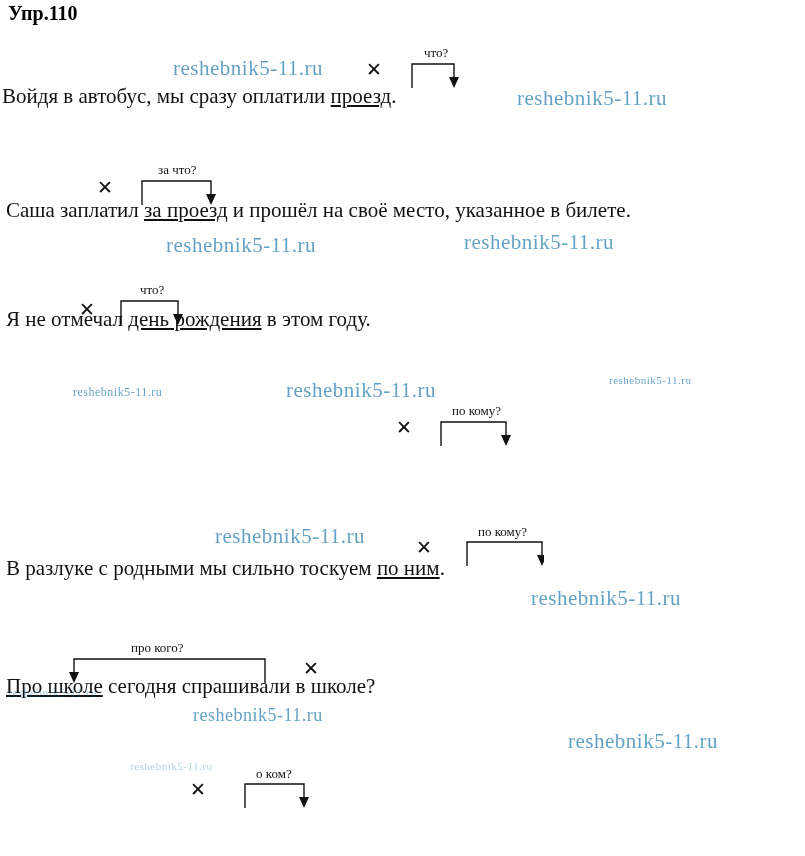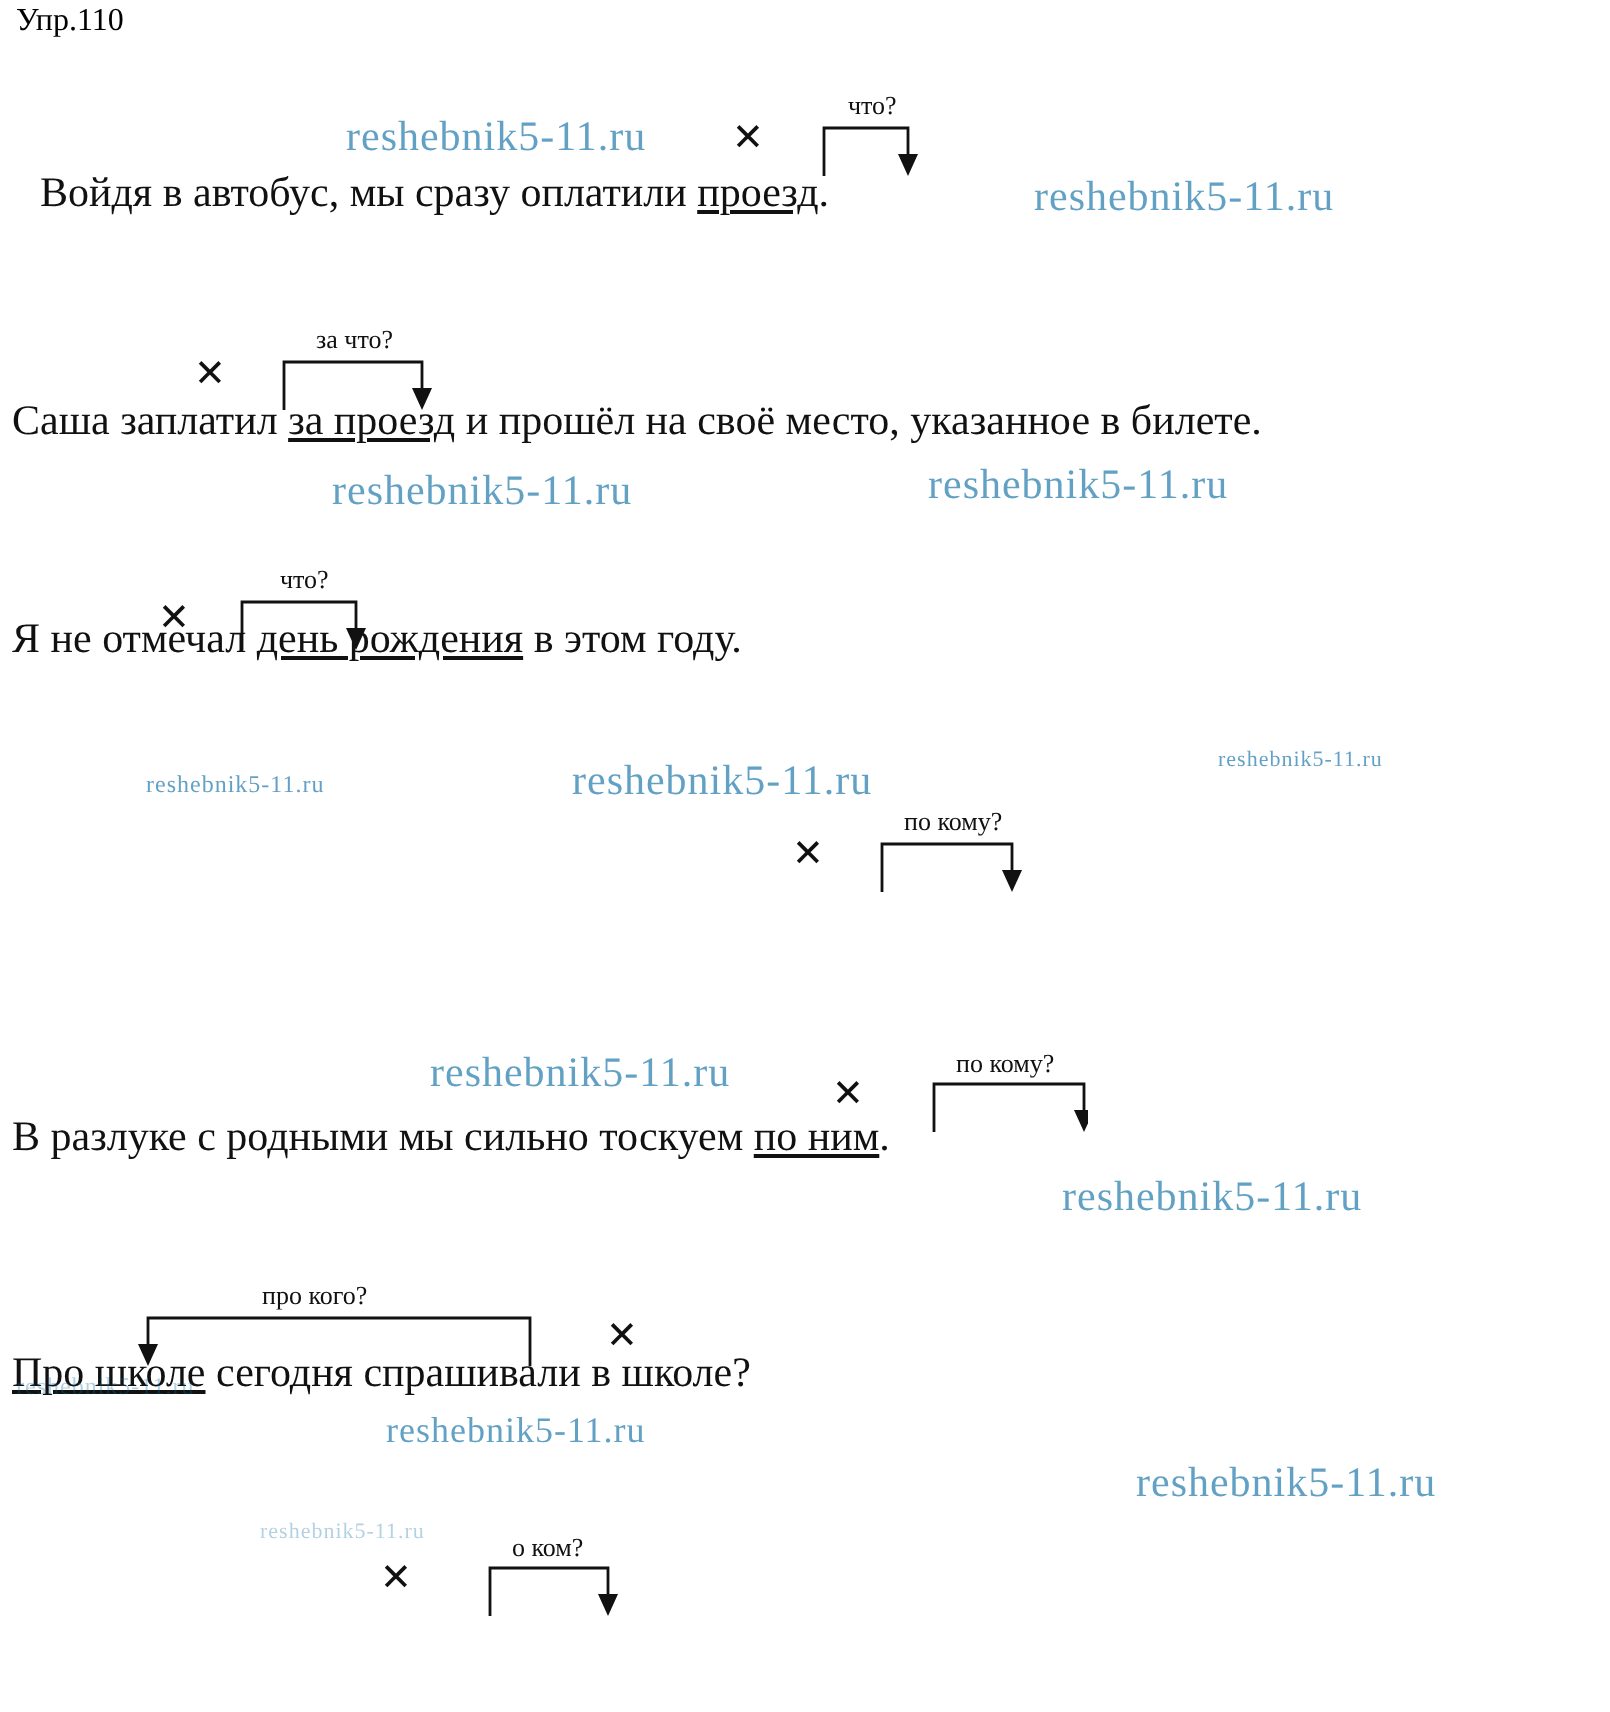--- a/index.html
+++ b/index.html
@@ -18,22 +18,22 @@
   .page {
     position: relative;
     width: 805px;
     height: 856px;
   }
   .title {
     position: absolute;
     left: 8px;
     top: 2px;
     font-family: "Liberation Serif", serif;
-    font-weight: normal;
-    font-size: 16px;
+    font-weight: bold;
+    font-size: 20px;
     letter-spacing: 0px;
     text-align: right;
   }
   .sentence {
     position: absolute;
     font-family: "Liberation Serif", serif;
     font-size: 21px;
     white-space: nowrap;
     color: #111;
   }
@@ -87,21 +87,21 @@
   <div class="title">Упр.110</div>
 
   <div class="qlabel" style="left:424px; top:45px;">что?</div>
   <div class="arrowwrap" style="left:409px; top:60px;">
     <svg width="60" height="32" viewBox="0 0 60 32">
       <path d="M3,28 L3,4 L45,4 L45,18" fill="none" stroke="#111" stroke-width="1.4"></path>
       <path d="M45,28 L40,17 L50,17 Z" fill="#111"></path>
     </svg>
   </div>
   <div class="xmark" style="left:366px; top:60px;">✕</div>
-  <div class="sentence" style="left:20px; top:84px;">
+  <div class="sentence" style="left:2px; top:84px;">
     <span>Войдя в автобус, мы сразу оплатили </span><span class="u">проезд</span><span>.</span>
   </div>
 
   <div class="qlabel" style="left:158px; top:162px;">за что?</div>
   <div class="arrowwrap" style="left:139px; top:177px;">
     <svg width="80" height="32" viewBox="0 0 80 32">
       <path d="M3,28 L3,4 L72,4 L72,18" fill="none" stroke="#111" stroke-width="1.4"></path>
       <path d="M72,28 L67,17 L77,17 Z" fill="#111"></path>
     </svg>
   </div>

